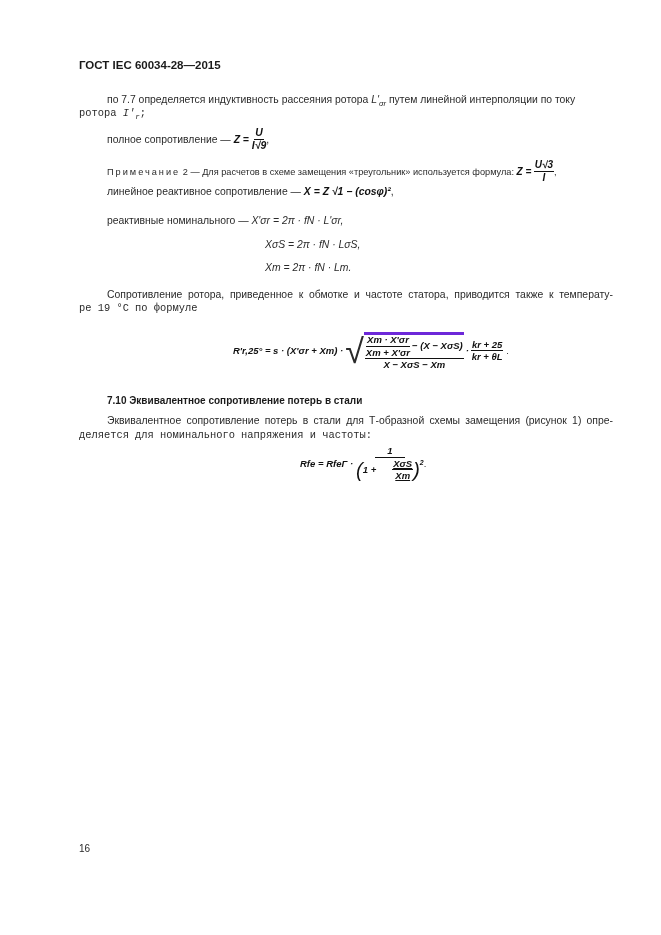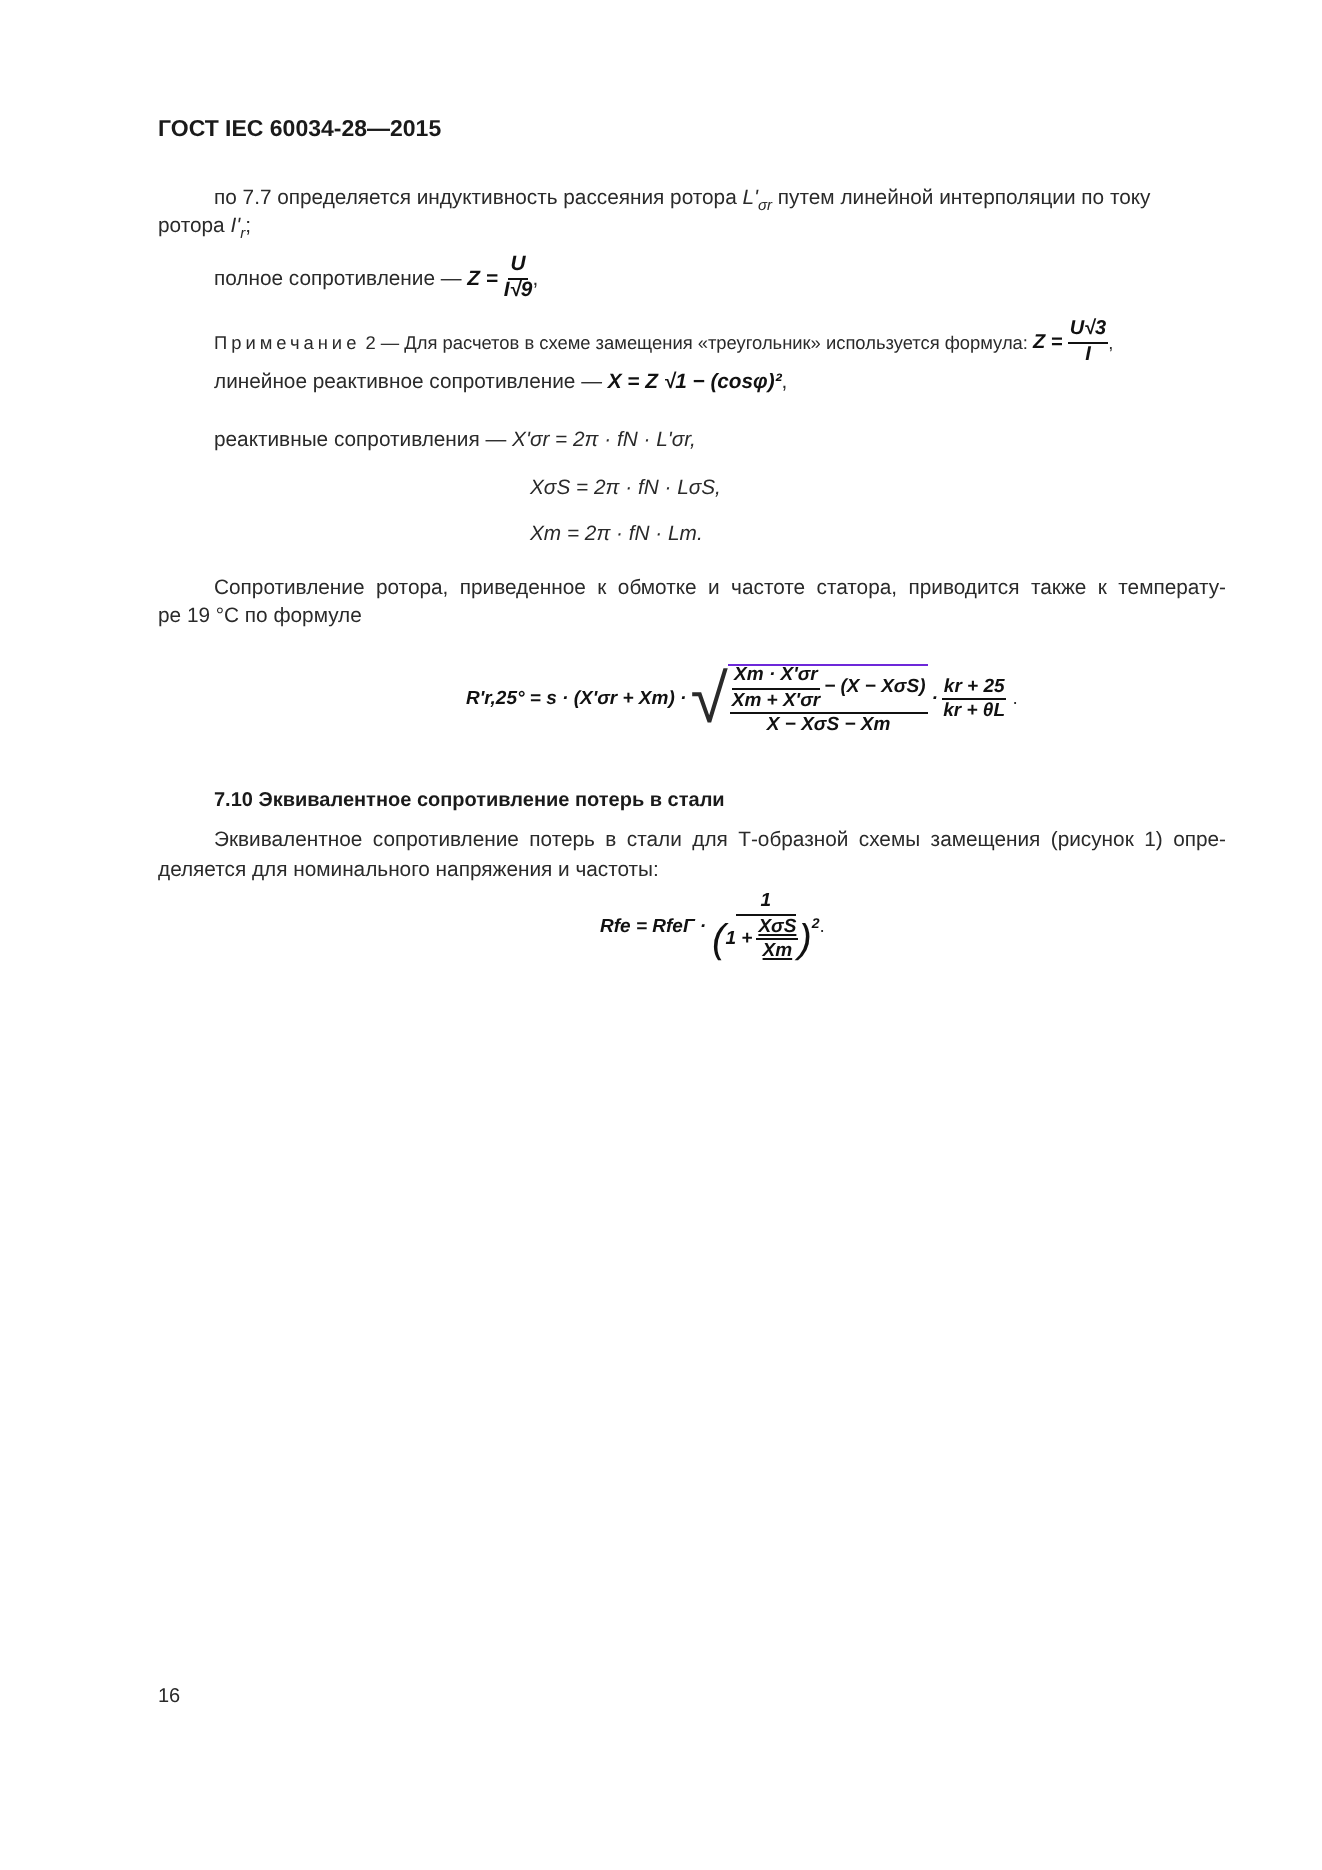--- a/index.html
+++ b/index.html
@@ -2,32 +2,32 @@
 <html><head>
 <meta charset="utf-8">
 <style>
   html, body { margin: 0; padding: 0; background: #ffffff; }
   body { width: 661px; height: 935px; position: relative; overflow: hidden;
          font-family: "Liberation Sans", sans-serif; color: #2a2a2a; font-size: 10.4px; }
   .abs { position: absolute; white-space: nowrap; }
   .hdr { left: 79px; top: 59px; font-weight: bold; font-size: 11.5px; color: #1a1a1a; }
   .p { line-height: 15px; }
   .ind { left: 107px; }
-  .lft { left: 79px; }
+  .lft { left: 79px; font-family: Liberation Mono, monospace; }
   .it { font-style: italic; }
   sub { font-size: 7.5px; vertical-align: -3px; font-style: italic; }
   .f { font-weight: bold; font-style: italic; font-family: "Liberation Sans", sans-serif; color:#111; }
   .frac { display: inline-flex; flex-direction: column; align-items: center; vertical-align: middle; line-height: 1; }
   .frac .n { border-bottom: 1px solid #111; padding: 0 1px 1px; }
   .frac .d { padding-top: 1px; }
   .note { font-size: 9.2px; }
   .sp { letter-spacing: 2px; }
   .sec { left: 107px; top: 395px; font-weight: bold; font-size: 10px; color:#1a1a1a; }
   .pg { left: 79px; top: 843px; font-size: 10px; }
-  .sqrt { border-top: 1px solid #6d28d9; padding-left: 1px; }
+  .sqrt { border-top: 3px solid #6d28d9; padding-left: 1px; }
   .rad { font-size: 15px; vertical-align: -2px; }
 </style>
 </head>
 <body>
 
 <div class="abs hdr">ГОСТ IEC 60034-28—2015</div>
 
 <div class="abs p ind" style="top:92px;">
   <span>по 7.7 определяется индуктивность рассеяния ротора </span><span class="it">L'</span><sub>σr</sub><span> путем линейной интерполяции по току</span>
 </div>
@@ -51,21 +51,21 @@
     <span class="n">U√3</span>
     <span class="d">I</span>
   </span><span style="vertical-align:middle">,</span>
 </div>
 
 <div class="abs ind" style="top:186px;">
   <span>линейное реактивное сопротивление — </span><span class="f">X = Z √1 − (cosφ)²</span>,
 </div>
 
 <div class="abs p ind" style="top:213px;">
-  <span>реактивные сопротивления — </span><span class="it">X'σr = 2π · fN · L'σr,</span>
+  <span>реактивные номинального — </span><span class="it">X'σr = 2π · fN · L'σr,</span>
 </div>
 <div class="abs p it" style="left:265px; top:237px;font-style:italic;">XσS = 2π · fN · LσS,</div>
 <div class="abs p it" style="left:265px; top:260px;">Xm = 2π · fN · Lm.</div>
 
 <div class="abs p ind" style="top:287px; width:506px; text-align:justify; text-align-last:justify;">Сопротивление ротора, приведенное к обмотке и частоте статора, приводится также к температу-</div>
 <div class="abs p lft" style="top:301px;">ре 19 °С по формуле</div>
 
 <div class="abs" style="left:233px; top:332px; display:flex; align-items:center; font-size:9.5px;">
   <span class="f">R'r,25° = s · (X'σr + Xm) ·</span>
   <span class="rad" style="font-size:34px;line-height:1;margin-left:2px;">√</span>
@@ -91,21 +91,21 @@
 <div class="abs p ind" style="top:413px; width:506px; text-align:justify; text-align-last:justify;">Эквивалентное сопротивление потерь в стали для Т-образной схемы замещения (рисунок 1) опре-</div>
 <div class="abs p lft" style="top:428px;">деляется для номинального напряжения и частоты:</div>
 
 <div class="abs" style="left:300px; top:446px; display:flex; align-items:center; font-size:9.5px;">
   <span class="f">Rfe = RfeΓ ·</span>
   <span class="frac f" style="margin-left:3px;">
     <span class="n" style="padding:0 12px 1px;">1</span>
     <span class="d" style="display:flex;align-items:center;">
       <span style="font-size:20px;font-weight:normal;">(</span>
       <span>1 +</span>
-      <span class="frac" style="margin-left:2px;text-decoration:underline;">
+      <span class="frac" style="margin-left:16px;text-decoration:underline;">
           <span class="n">XσS</span>
           <span class="d">Xm</span>
         </span>
       <span style="font-size:20px;font-weight:normal;">)</span>
       <sup style="font-size:7px;align-self:flex-start;">2</sup>
     </span>
   </span>
   <span>.</span>
 </div>
 

